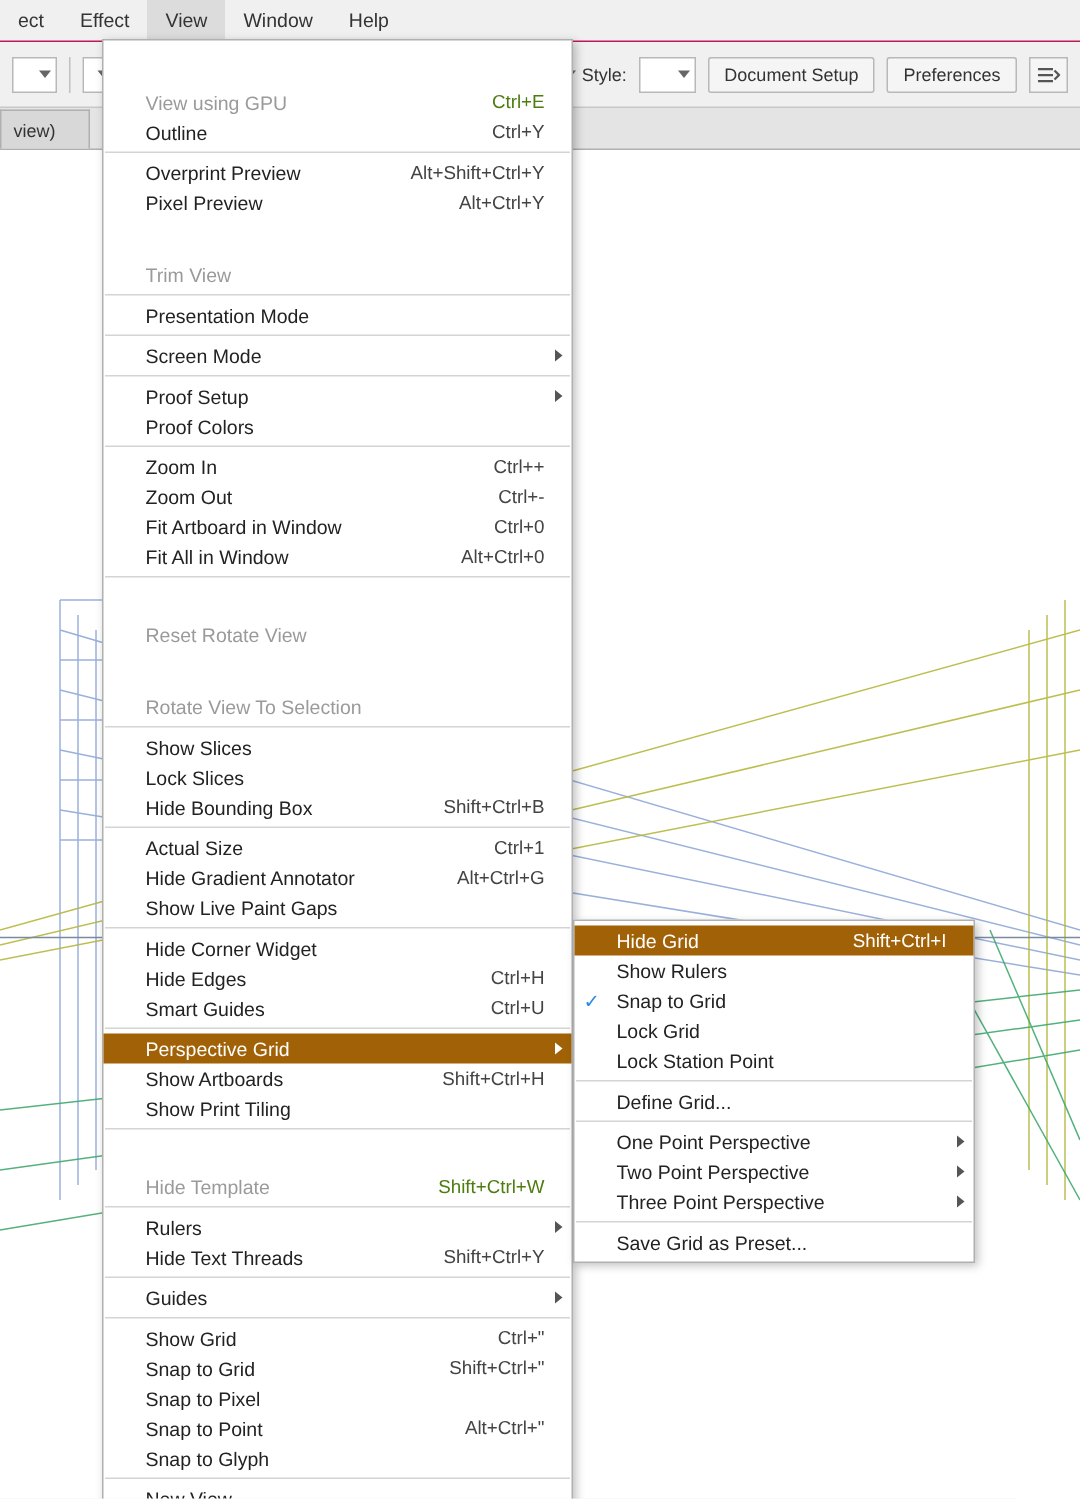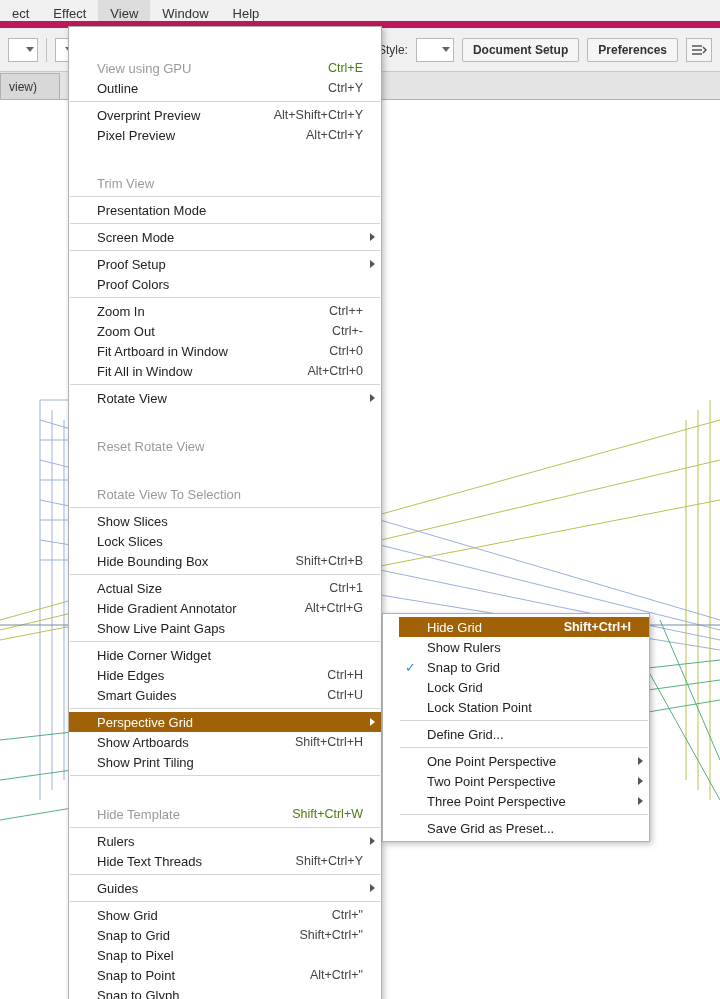--- a/index.html
+++ b/index.html
@@ -1,55 +1,55 @@
 <!DOCTYPE html>
 <html><head>
 <meta charset="utf-8">
 <style>
   * { box-sizing: border-box; margin: 0; padding: 0; font-family: "Segoe UI", Tahoma, sans-serif; }
   body { width: 720px; height: 999px; background: #f0f0f0; position: relative; overflow: hidden; }
 
   
-  .menubar { height: 28px; background: #f0f0f0; display: flex; align-items: stretch; font-size: 13px; color: #333; border-bottom: 7px solid #be185d; }
+  .menubar { height: 28px; background: #f0f0f0; display: flex; align-items: stretch; font-size: 13px; color: #333; border-bottom: 1px solid #be185d; }
   .menubar-item { padding: 6px 12px; cursor: default; }
   .menubar-item.open { background: #dcdcdc; }
 
   
   .toolbar { height: 44px; background: #f0f0f0; border-bottom: 1px solid #c8c8c8; display: flex; align-items: center; padding: 0 8px; font-size: 12px; color: #333; gap: 8px; }
   .toolbar .dropdown { width: 30px; height: 24px; background: #fff; border: 1px solid #b8b8b8; display: flex; align-items: center; justify-content: flex-end; padding-right: 3px; }
   .toolbar .sep { width: 1px; height: 24px; background: #c0c0c0; }
   .toolbar-label { color: #333; }
-  .toolbar-btn { height: 24px; padding: 0 10px; background: #f5f5f5; border: 1px solid #b8b8b8; border-radius: 2px; font-size: 12px; color: #333; display: flex; align-items: center; font-weight: bold; }
+  .toolbar-btn { height: 24px; padding: 0 10px; background: #f5f5f5; border: 1px solid #b8b8b8; border-radius: 2px; font-size: 12px; color: #333; display: flex; align-items: center; }
   .toolbar-iconbtn { width: 26px; height: 24px; border: 1px solid #b8b8b8; background: #f5f5f5; display:flex; align-items:center; justify-content:center; }
   .chev { width:0; height:0; border-left:4px solid transparent; border-right:4px solid transparent; border-top:5px solid #666; }
 
   
   .tabstrip { height: 28px; background: #e4e4e4; display:flex; align-items:flex-end; border-bottom:1px solid #b0b0b0; }
   .tab { height: 26px; background:#d8d8d8; border:1px solid #b0b0b0; border-bottom:none; display:flex; align-items:center; padding:0 8px; gap:25px; font-size:12px; color:#333; max-width:60px; overflow:hidden; white-space:nowrap; }
   .tab-close { font-size:14px; color:#555; }
 
   
   .canvas { position:absolute; left:0; right:0; top:100px; bottom:0; background:#fff; overflow:hidden; }
 
   
   .menu { position:absolute; background:#fff; border:1px solid #b0b0b0; box-shadow:2px 2px 6px rgba(0,0,0,.25); font-size:13px; color:#222; padding:3px 0; }
   .menu-item { height:20px; display:flex; align-items:center; padding:0 18px 0 28px; position:relative; }
   .menu-item.disabled { color:#9a9a9a;margin-top:28px; }
   .menu-item .label { flex:1; }
   .menu-item .shortcut { margin-left:20px; color:#444; font-size:12.5px; }
   .menu-item.disabled .shortcut { color:#4d7c0f; }
   .menu-item.highlight { background:#a16207; color:#fff; }
-  .menu-item.highlight .shortcut { color:#fff;font-weight:bold; }
+  .menu-item.highlight .shortcut { color:#fff; }
   .menu-sep { height:1px; background:#d4d4d4; margin:3px 1px; }
   .submenu-arrow { position:absolute; right:6px; width:0; height:0; border-top:4px solid transparent; border-bottom:4px solid transparent; border-left:5px solid #555; }
   .menu-item.highlight .submenu-arrow { border-left-color:#fff; }
   .check { position:absolute; left:6px; color:#2d88e6; font-size:13px; }
 
   .view-menu { left:68px; top:26px; width:314px; }
-  .sub-menu  { left:382px; top:613px; width:268px;padding-left:16px; }
+  .sub-menu  { left:382px; top:613px; width:268px; }
 
   
   svg.grid { position:absolute; inset:0; }
 </style>
 </head>
 <body>
 
 <div class="canvas">
   <svg class="grid" viewBox="0 0 720 900" preserveAspectRatio="none">
 
@@ -177,24 +177,20 @@
     </div>
     <div class="menu-item">
       <span class="label">Fit Artboard in Window</span>
       <span class="shortcut">Ctrl+0</span>
     </div>
     <div class="menu-item">
       <span class="label">Fit All in Window</span>
       <span class="shortcut">Alt+Ctrl+0</span>
     </div>
     <div class="menu-sep"></div>
-    <div class="menu-item">
-      <span class="label">Rotate View</span>
-      <span class="submenu-arrow"></span>
-    </div>
     <div class="menu-item disabled">
       <span class="label">Reset Rotate View</span>
     </div>
     <div class="menu-item disabled">
       <span class="label">Rotate View To Selection</span>
     </div>
     <div class="menu-sep"></div>
     <div class="menu-item">
       <span class="label">Show Slices</span>
     </div>

